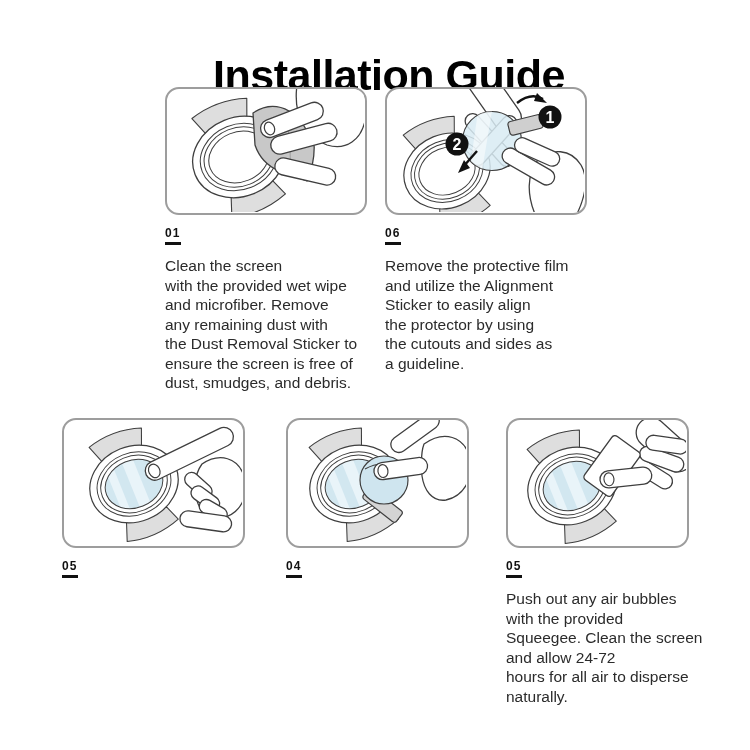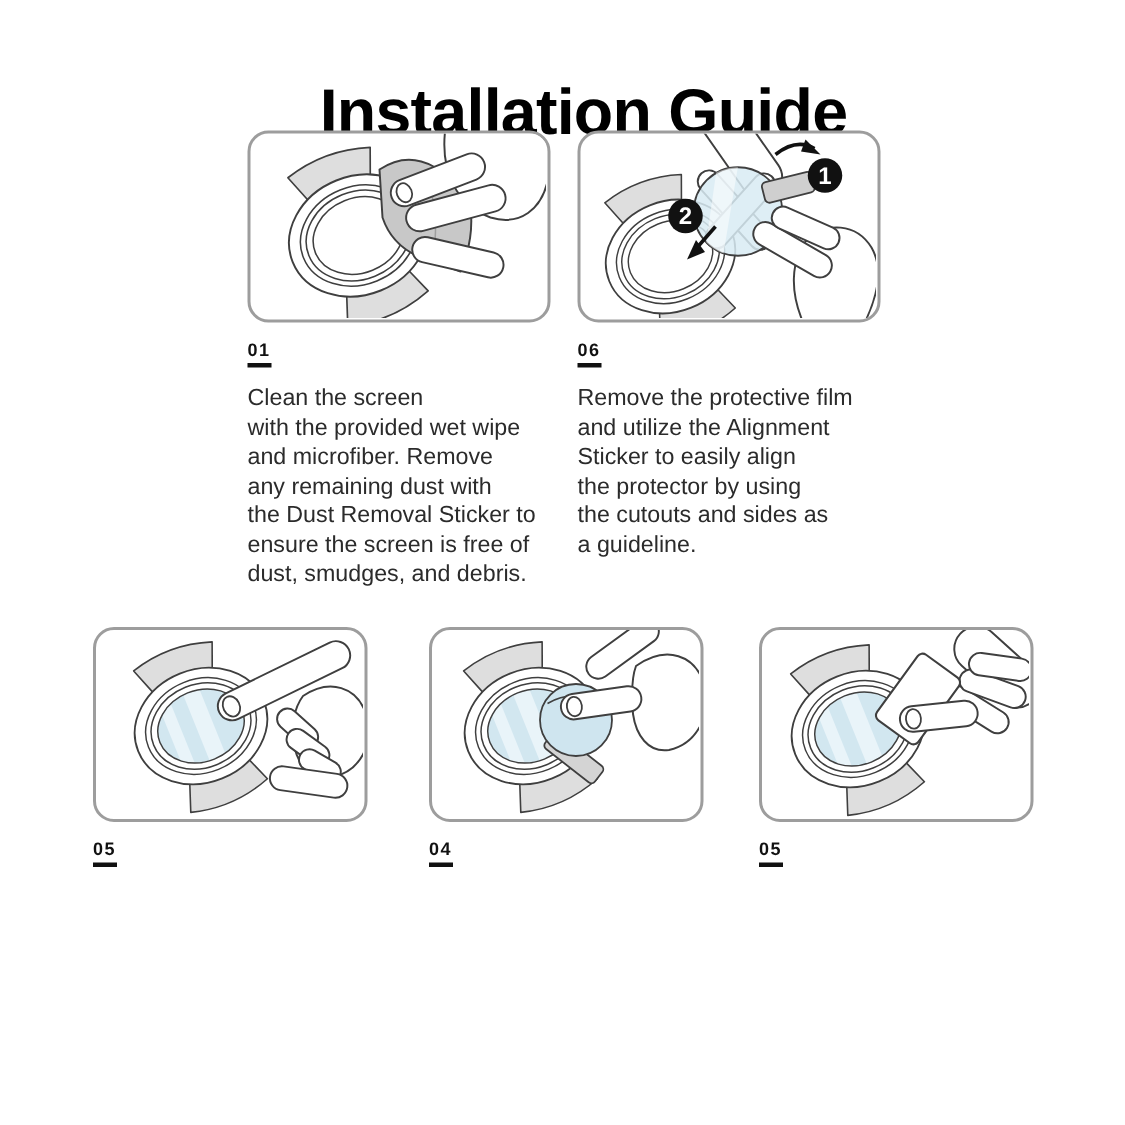--- a/index.html
+++ b/index.html
@@ -251,15 +251,21 @@
         <g transform="translate(104,46) rotate(36)">
           <rect x="-17" y="-27" width="34" height="54" rx="4" fill="#ffffff" stroke="#3f3f3f" stroke-width="1.4"></rect>
         </g>
         <g transform="translate(94,60) rotate(-6)">
           <rect class="ln" x="-2" y="-8.5" width="52" height="17" rx="8.5"></rect>
           <ellipse class="nofill" cx="7" cy="0" rx="5" ry="6.5"></ellipse>
         </g>
       </svg>
     </div>
     <div class="step-num">05</div>
+    <div class="step-text">Push out any air bubbles
+with the provided
+Squeegee. Clean the screen
+and allow 24-72
+hours for all air to disperse
+naturally.</div>
   </div>
 
 </div>
 
 </body></html>

